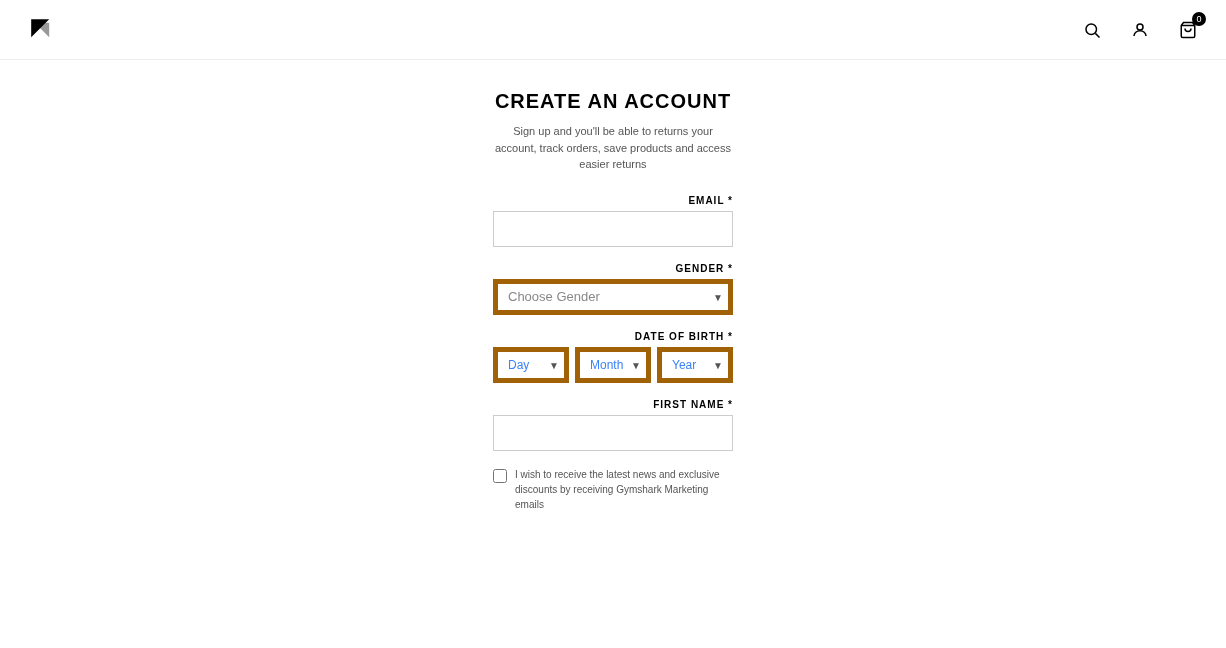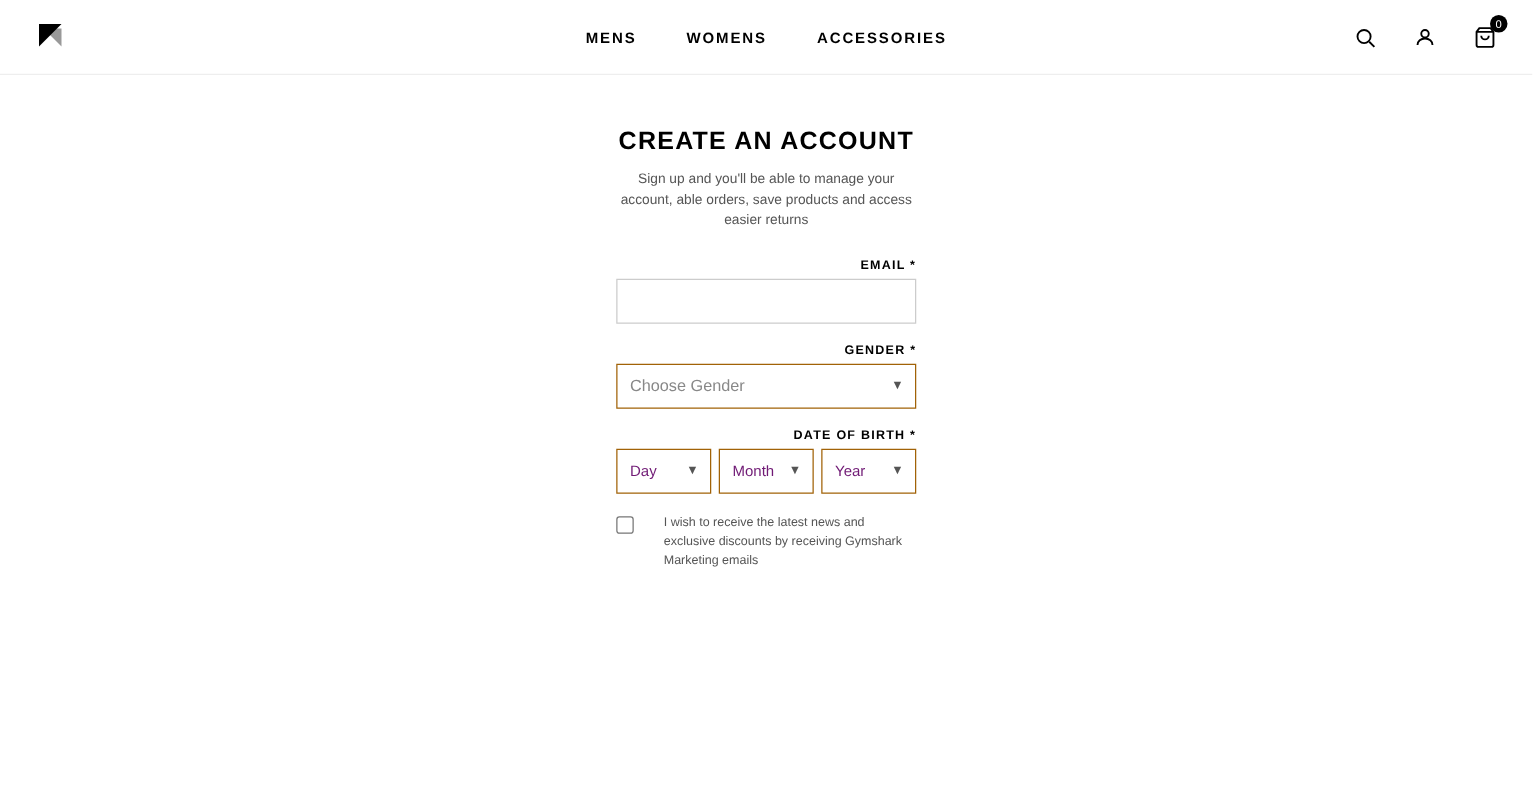--- a/index.html
+++ b/index.html
@@ -84,21 +84,20 @@
     .form-container {
       width: 240px;
     }
     .page-title {
       font-size: 20px;
       font-weight: 700;
       text-align: center;
       letter-spacing: 1px;
       margin-bottom: 10px;
       text-transform: uppercase;
-      margin-top: 12px;
     }
     .page-subtitle {
       font-size: 11px;
       color: #555;
       text-align: center;
       line-height: 1.5;
       margin-bottom: 22px;
     }
 
     
@@ -141,21 +140,21 @@
       font-size: 14px;
     }
 
     
     .select-wrapper {
       position: relative;
     }
     .field-select {
       width: 100%;
       height: 36px;
-      border: 1px solid #a16207;
+      border: 5px solid #a16207;
       padding: 0 10px;
       font-size: 13px;
       color: #888;
       appearance: none;
       background: #fff;
       outline: none;
       cursor: pointer;
     }
     .select-arrow {
       position: absolute;
@@ -170,21 +169,21 @@
     
     .dob-row {
       display: flex;
       gap: 6px;
     }
     .dob-row .select-wrapper {
       flex: 1;
     }
     .dob-row .field-select {
       font-size: 12px;
-      color: #701a75;
+      color: #3b82f6;
     }
 
     
     .checkbox-group {
       display: flex;
       align-items: flex-start;
       gap: 8px;
       margin-bottom: 14px;
     }
     .checkbox-input {
@@ -192,40 +191,34 @@
       height: 14px;
       margin-top: 2px;
       cursor: pointer;
       flex-shrink: 0;
       border: 1px solid #aaa;
     }
     .checkbox-label {
       font-size: 10px;
       color: #555;
       line-height: 1.5;
-      margin-left: 16px;
     }
   </style>
 </head>
 <body>
 
 <header>
   <div class="header-logo">
     <svg class="logo-svg" viewBox="0 0 40 40" fill="none" xmlns="http://www.w3.org/2000/svg">
 
       <polygon points="8,8 28,8 8,28" fill="#000"></polygon>
       <polygon points="12,12 28,28 28,12" fill="#000" opacity="0.4"></polygon>
     </svg>
   </div>
 
-  <nav>
-    <a class="nav-item">MENS</a>
-    <a class="nav-item">WOMENS</a>
-    <a class="nav-item">ACCESSORIES</a>
-  </nav>
 
   <div class="header-icons">
     <div class="header-icon">
       <svg width="18" height="18" viewBox="0 0 24 24" fill="none" stroke="#000" stroke-width="2">
         <circle cx="11" cy="11" r="7"></circle>
         <line x1="16.5" y1="16.5" x2="22" y2="22"></line>
       </svg>
     </div>
     <div class="header-icon">
       <svg width="18" height="18" viewBox="0 0 24 24" fill="none" stroke="#000" stroke-width="2">
@@ -241,21 +234,21 @@
       </svg>
       <span class="cart-badge">0</span>
     </div>
   </div>
 </header>
 
 <main>
   <div class="form-container">
 
     <h1 class="page-title">CREATE AN ACCOUNT</h1>
-    <p class="page-subtitle">Sign up and you'll be able to manage your account, able orders, save products and access easier returns</p>
+    <p class="page-subtitle">Sign up and you'll be able to returns your account, track orders, save products and access easier returns</p>
 
     <div class="field-group">
       <label class="field-label">EMAIL *</label>
       <input class="field-input" type="email" style="">
     </div>
 
 
     <div class="field-group">
       <label class="field-label">GENDER *</label>
       <div class="select-wrapper">
@@ -287,20 +280,24 @@
         </div>
         <div class="select-wrapper">
           <select class="field-select">
             <option value="" disabled="" selected="">Year</option>
           </select>
           <span class="select-arrow">▼</span>
         </div>
       </div>
     </div>
 
+    <div class="field-group">
+      <label class="field-label">FIRST NAME *</label>
+      <input class="field-input" type="text" style="">
+    </div>
 
 
     <div class="checkbox-group">
       <input type="checkbox" class="checkbox-input" style="">
       <span class="checkbox-label">I wish to receive the latest news and exclusive discounts by receiving Gymshark Marketing emails</span>
     </div>
 
   </div>
 </main>
 

